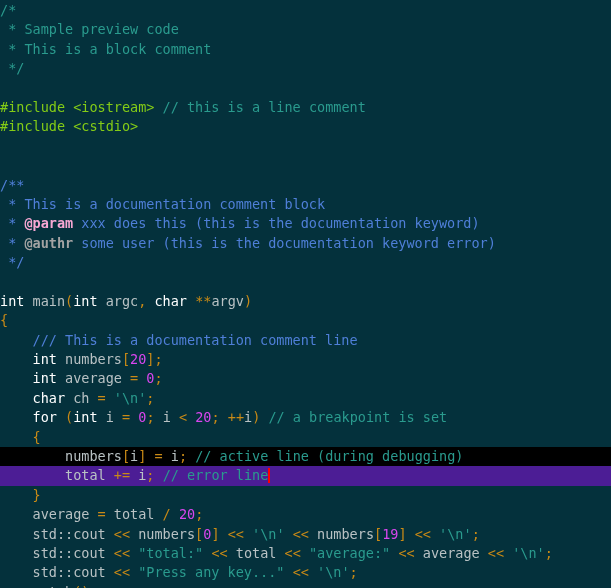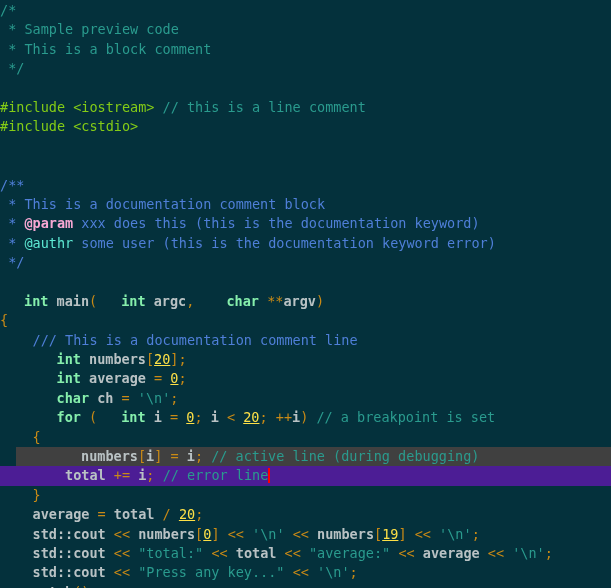--- a/index.html
+++ b/index.html
@@ -29,32 +29,31 @@
   .line {
     position: relative;
     height: 19.4px;
     padding-left: 0px;
     box-sizing: border-box;
   }
   .line.hl-band {
     background: #4c1d95;
   }
   .line.hl-band-soft {
-    background: #404040;
-    margin-left: 16px;
+    background: #000000;
   }
   
   .cmt      { color: #2a9b8e; }
   .doc      { color: #4f7fd8; }
   .dockw    { color: #f9a8d4; font-weight: bold; }
-  .docerr   { color: #5eead4; font-weight: normal; }
+  .docerr   { color: #a3a3a3; font-weight: bold; }
   .pre      { color: #84cc16; }
-  .kw       { color: #86efac; font-weight: bold; padding-left: 24px; }
-  .id       { color: #b9c2c4; font-weight: bold; }
-  .num      { color: #fde047; text-decoration: underline; }
+  .kw       { color: #ffffff; font-weight: normal; }
+  .id       { color: #b9c2c4; }
+  .num      { color: #d946ef; }
   .op       { color: #c98a16; }
   .str      { color: #2a9b8e; }
   .plain    { color: #b9c2c4; }
   .cursor {
     display: inline-block;
     width: 2px;
     height: 15px;
     background: #ff0000;
     vertical-align: -3px;
     margin-left: 0px;

